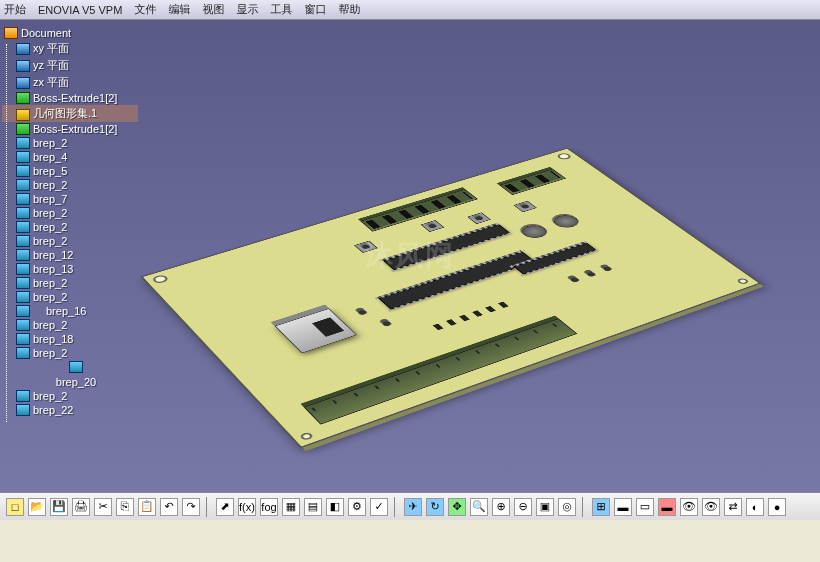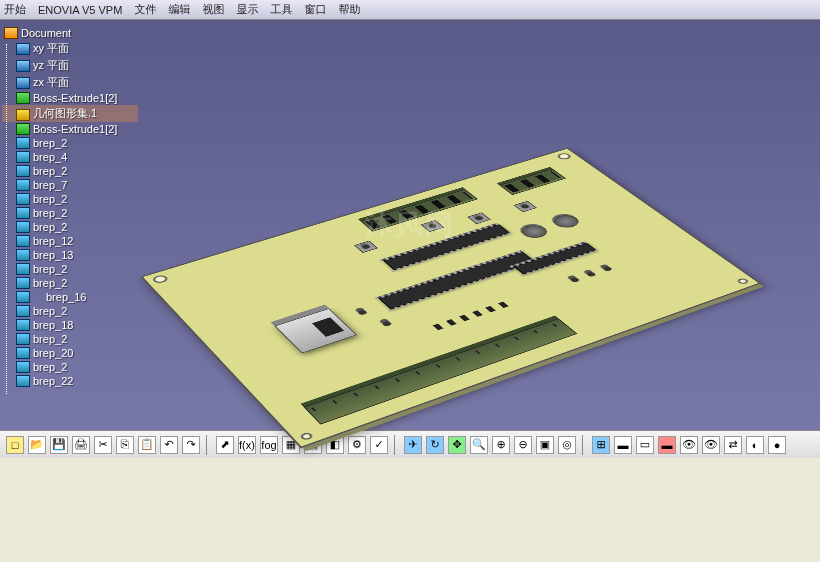--- a/index.html
+++ b/index.html
@@ -1,19 +1,19 @@
 <!DOCTYPE html>
 <html><head>
 <meta charset="utf-8">
 <style>
 * { margin: 0; padding: 0; box-sizing: border-box; }
 body { font-family: "SimSun", Arial, sans-serif; font-size: 11px; background: #ece9d8; width: 820px; height: 562px; overflow: hidden; }
 .menubar { height: 20px; background: linear-gradient(#e8e8f5, #c8c8dd); border-bottom: 1px solid #888; display: flex; align-items: center; padding: 0 4px; gap: 12px; color: #222; font-size: 11px; }
 .menubar span { cursor: pointer; }
-.main { display: flex; height: 410px; }
+.main { display: flex; height: 472px; }
 .tree { width: 140px; background: transparent; padding: 6px 2px; overflow: hidden; position: absolute; z-index: 10; }
 .tree-item { display: flex; align-items: center; gap: 3px; color: #fff; font-size: 11px; padding: 1px 2px; text-shadow: 1px 1px 1px rgba(0,0,0,.6); white-space: nowrap; cursor: pointer; }
 .tree-item.active { background: rgba(255,150,50,.3); }
 .tree-icon { width: 14px; height: 12px; display: inline-block; }
 .tree-icon.doc { background: linear-gradient(#fc6,#e80); border:1px solid #630;}
 .tree-icon.plane { background: linear-gradient(#8cf,#26a); border:1px solid #036;}
 .tree-icon.feat { background: linear-gradient(#6d6,#2a2); border:1px solid #040;}
 .tree-icon.part { background: linear-gradient(#6cf,#28a); border:1px solid #036;}
 .tree-icon.geom { background: linear-gradient(#fd4,#c90); border:1px solid #640;}
 .tree-line { position: absolute; left: 6px; top: 24px; width: 1px; height: 480px; border-left: 1px dotted #fff; }
@@ -103,20 +103,24 @@
           <div class="tree-item" style="padding-left: 14px;">
             <span class="tree-icon part"></span>
             <span>brep_2</span>
           </div>
           <div class="tree-item" style="padding-left: 14px;">
             <span class="tree-icon part"></span>
             <span>brep_4</span>
           </div>
           <div class="tree-item" style="padding-left: 14px;">
             <span class="tree-icon part"></span>
+            <span>brep_5</span>
+          </div>
+          <div class="tree-item" style="padding-left: 14px;">
+            <span class="tree-icon part"></span>
             <span>brep_2</span>
           </div>
           <div class="tree-item" style="padding-left: 14px;">
             <span class="tree-icon part"></span>
             <span>brep_7</span>
           </div>
           <div class="tree-item" style="padding-left: 14px;">
             <span class="tree-icon part"></span>
             <span>brep_2</span>
           </div>
@@ -153,21 +157,21 @@
             <span>brep_2</span>
           </div>
           <div class="tree-item" style="padding-left: 14px;">
             <span class="tree-icon part"></span>
             <span>brep_18</span>
           </div>
           <div class="tree-item" style="padding-left: 14px;">
             <span class="tree-icon part"></span>
             <span>brep_2</span>
           </div>
-          <div class="tree-item" style="padding-left: 14px;">
+          <div class="tree-item" style="padding-left: 14px; flex-direction: column;">
             <span class="tree-icon part"></span>
             <span>brep_20</span>
           </div>
           <div class="tree-item" style="padding-left: 14px;">
             <span class="tree-icon part"></span>
             <span>brep_2</span>
           </div>
           <div class="tree-item" style="padding-left: 14px;">
             <span class="tree-icon part"></span>
             <span>brep_22</span>

